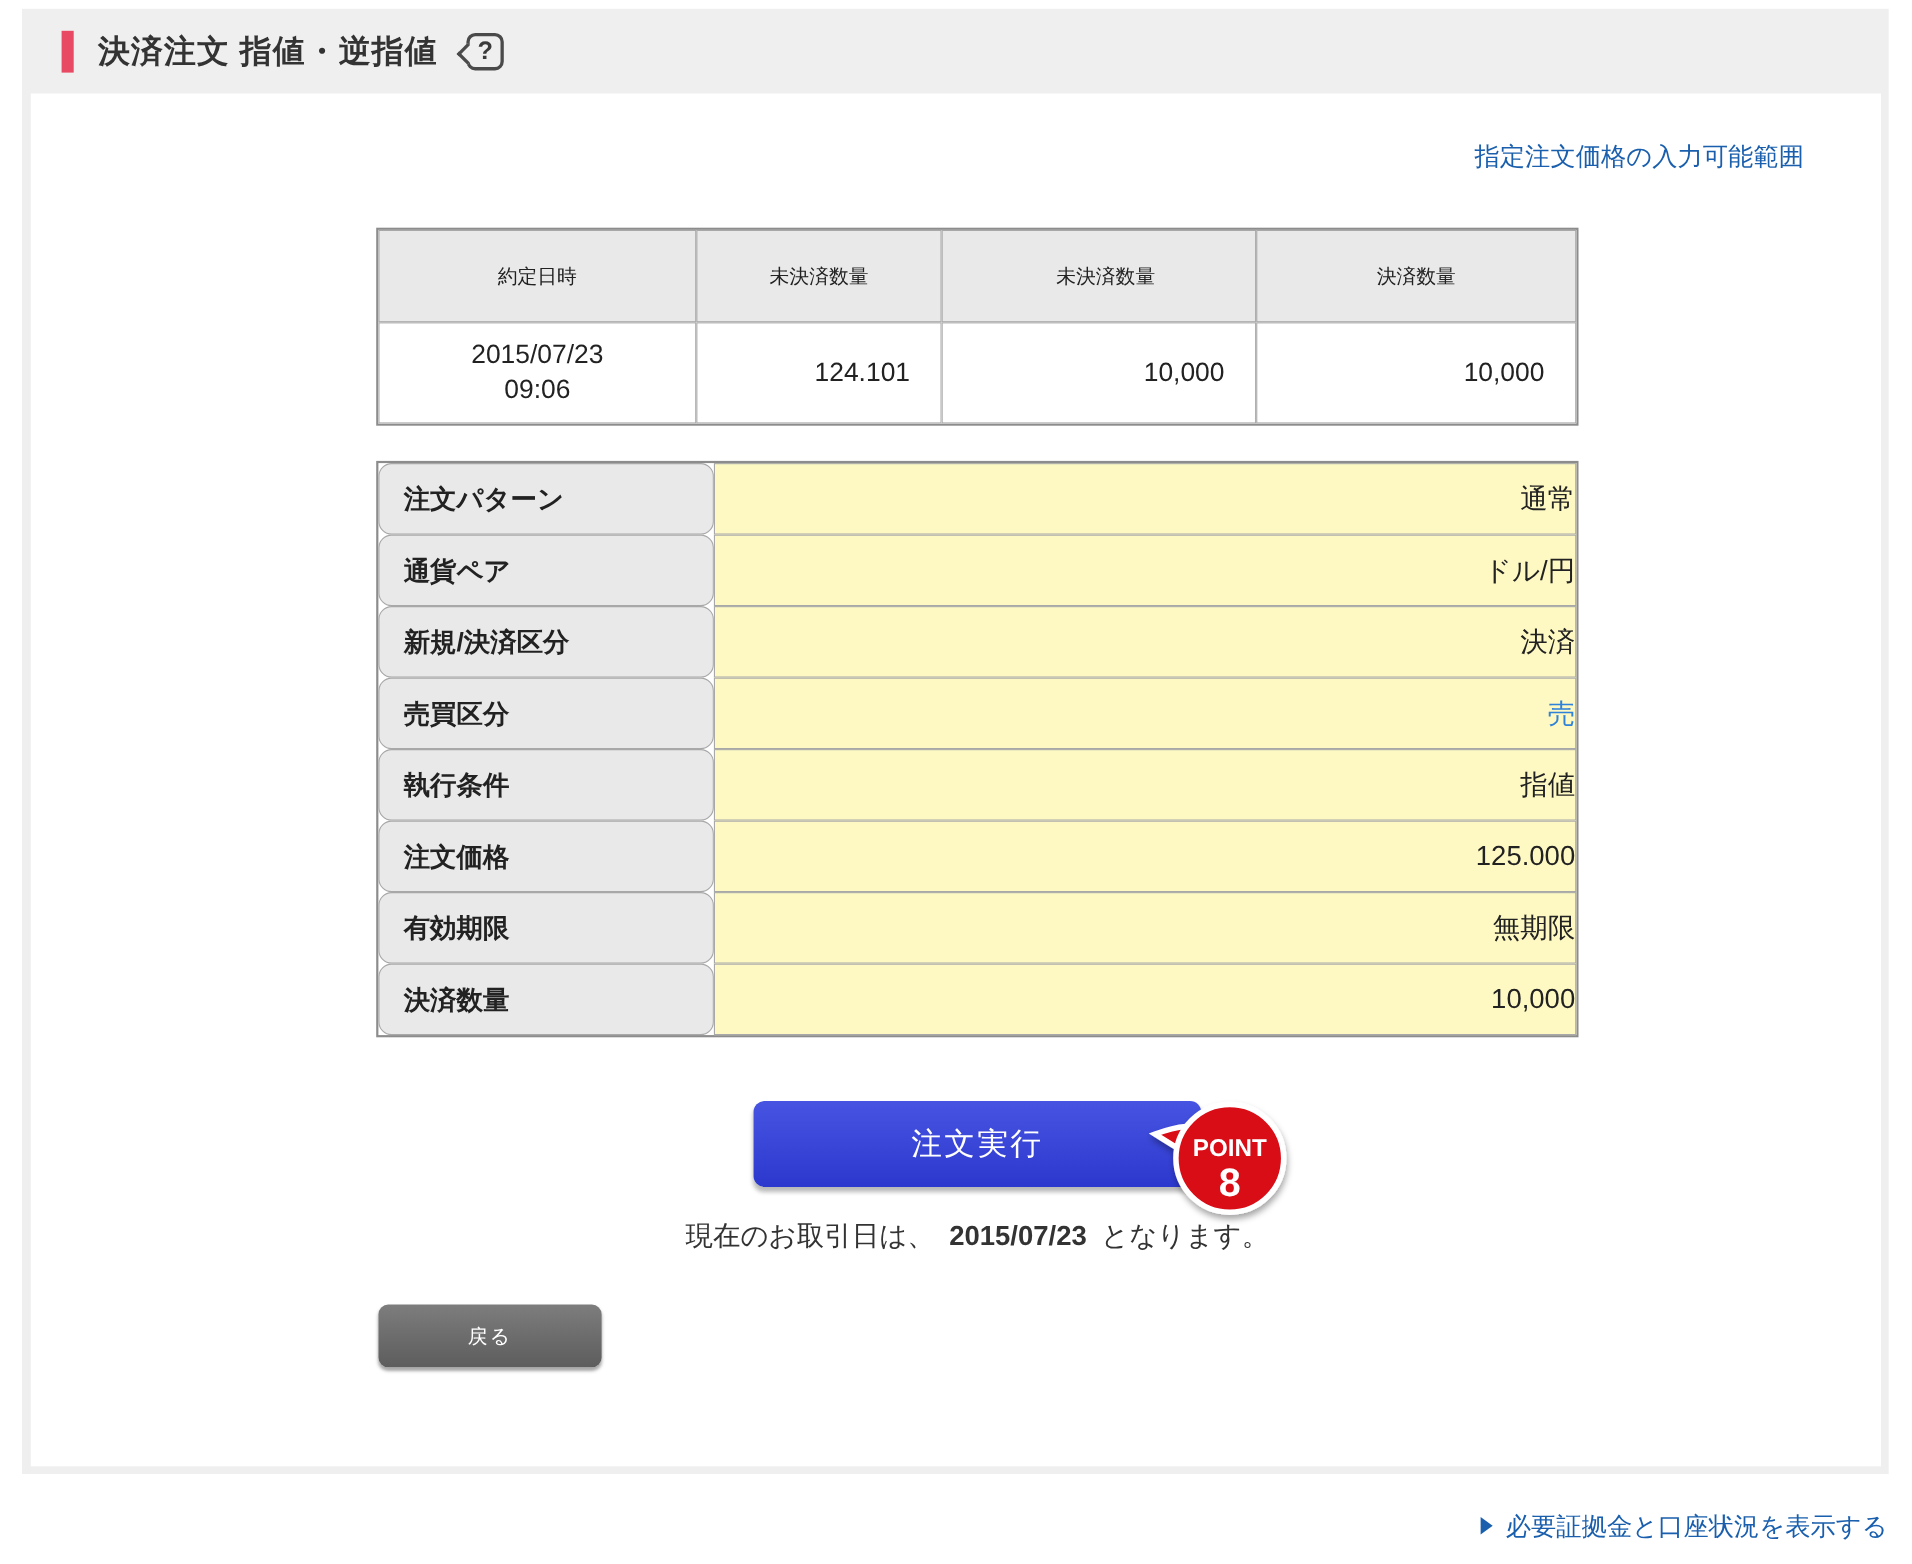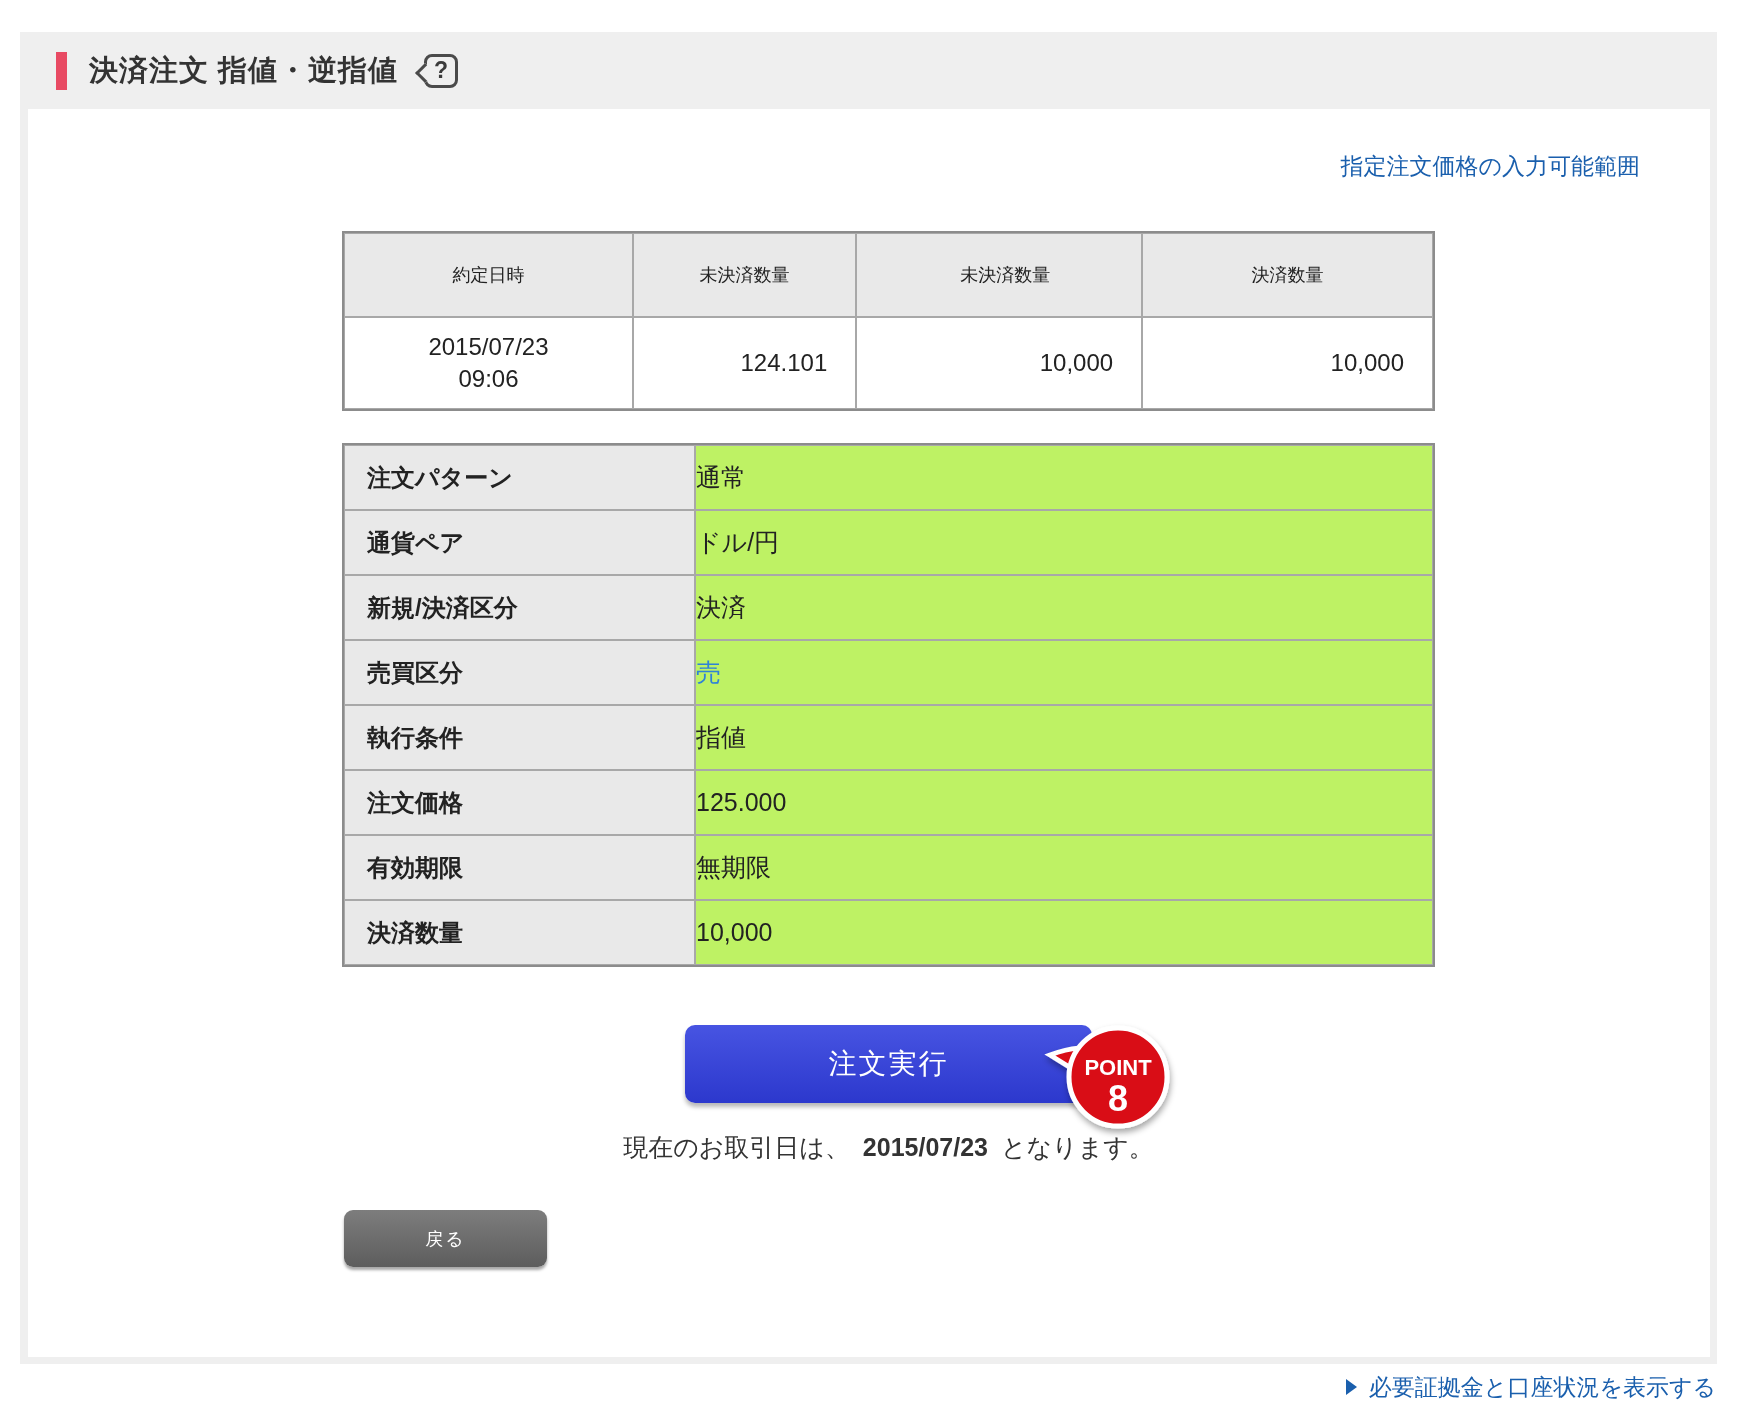--- a/index.html
+++ b/index.html
@@ -6,21 +6,21 @@
   html, body {
     width: 1738px; height: 1422px;
     background: #ffffff;
     font-family: "Liberation Sans", "DejaVu Sans", sans-serif;
     color: #222;
     overflow: hidden;
   }
   
   .panel {
     position: absolute;
-    left: 20px; top: 32px;
+    left: 20px; top: 8px;
     width: 1697px; height: 1332px;
     background: #efefef;
   }
   .panel-header {
     height: 77px;
     display: flex; align-items: center;
     padding-left: 36px;
   }
   .title-bar {
     width: 11px; height: 38px;
@@ -103,34 +103,35 @@
   .col-price    { width: 224px; }
   .col-openqty  { width: 287px; padding-left: 12px; }
   .col-closeqty { width: 292px; }
   .cell-center { text-align: center; line-height: 1.35; }
   .cell-num { text-align: right; padding-right: 28px; }
   .order-table {
     margin: 32px 0 0 314px;
     width: 1093px;
   }
   .order-table th {
-    width: 351px;
+    width: 305px;
     height: 65px;
     background: #e9e9e9;
     text-align: left;
     vertical-align: middle;
     padding-left: 22px;
     font-weight: bold;
     font-size: 24px;
     color: #222;
+    border-radius: 12px;
   }
   .order-table td {
     height: 65px;
-    background: #bef264;
-    text-align: left;
+    background: #fef9c3;
+    text-align: right;
     vertical-align: middle;
     font-size: 25px;
   }
   
   .action-strip {
     position: relative;
     width: 1093px;
     margin: 58px 0 0 314px;
     text-align: center;
   }

